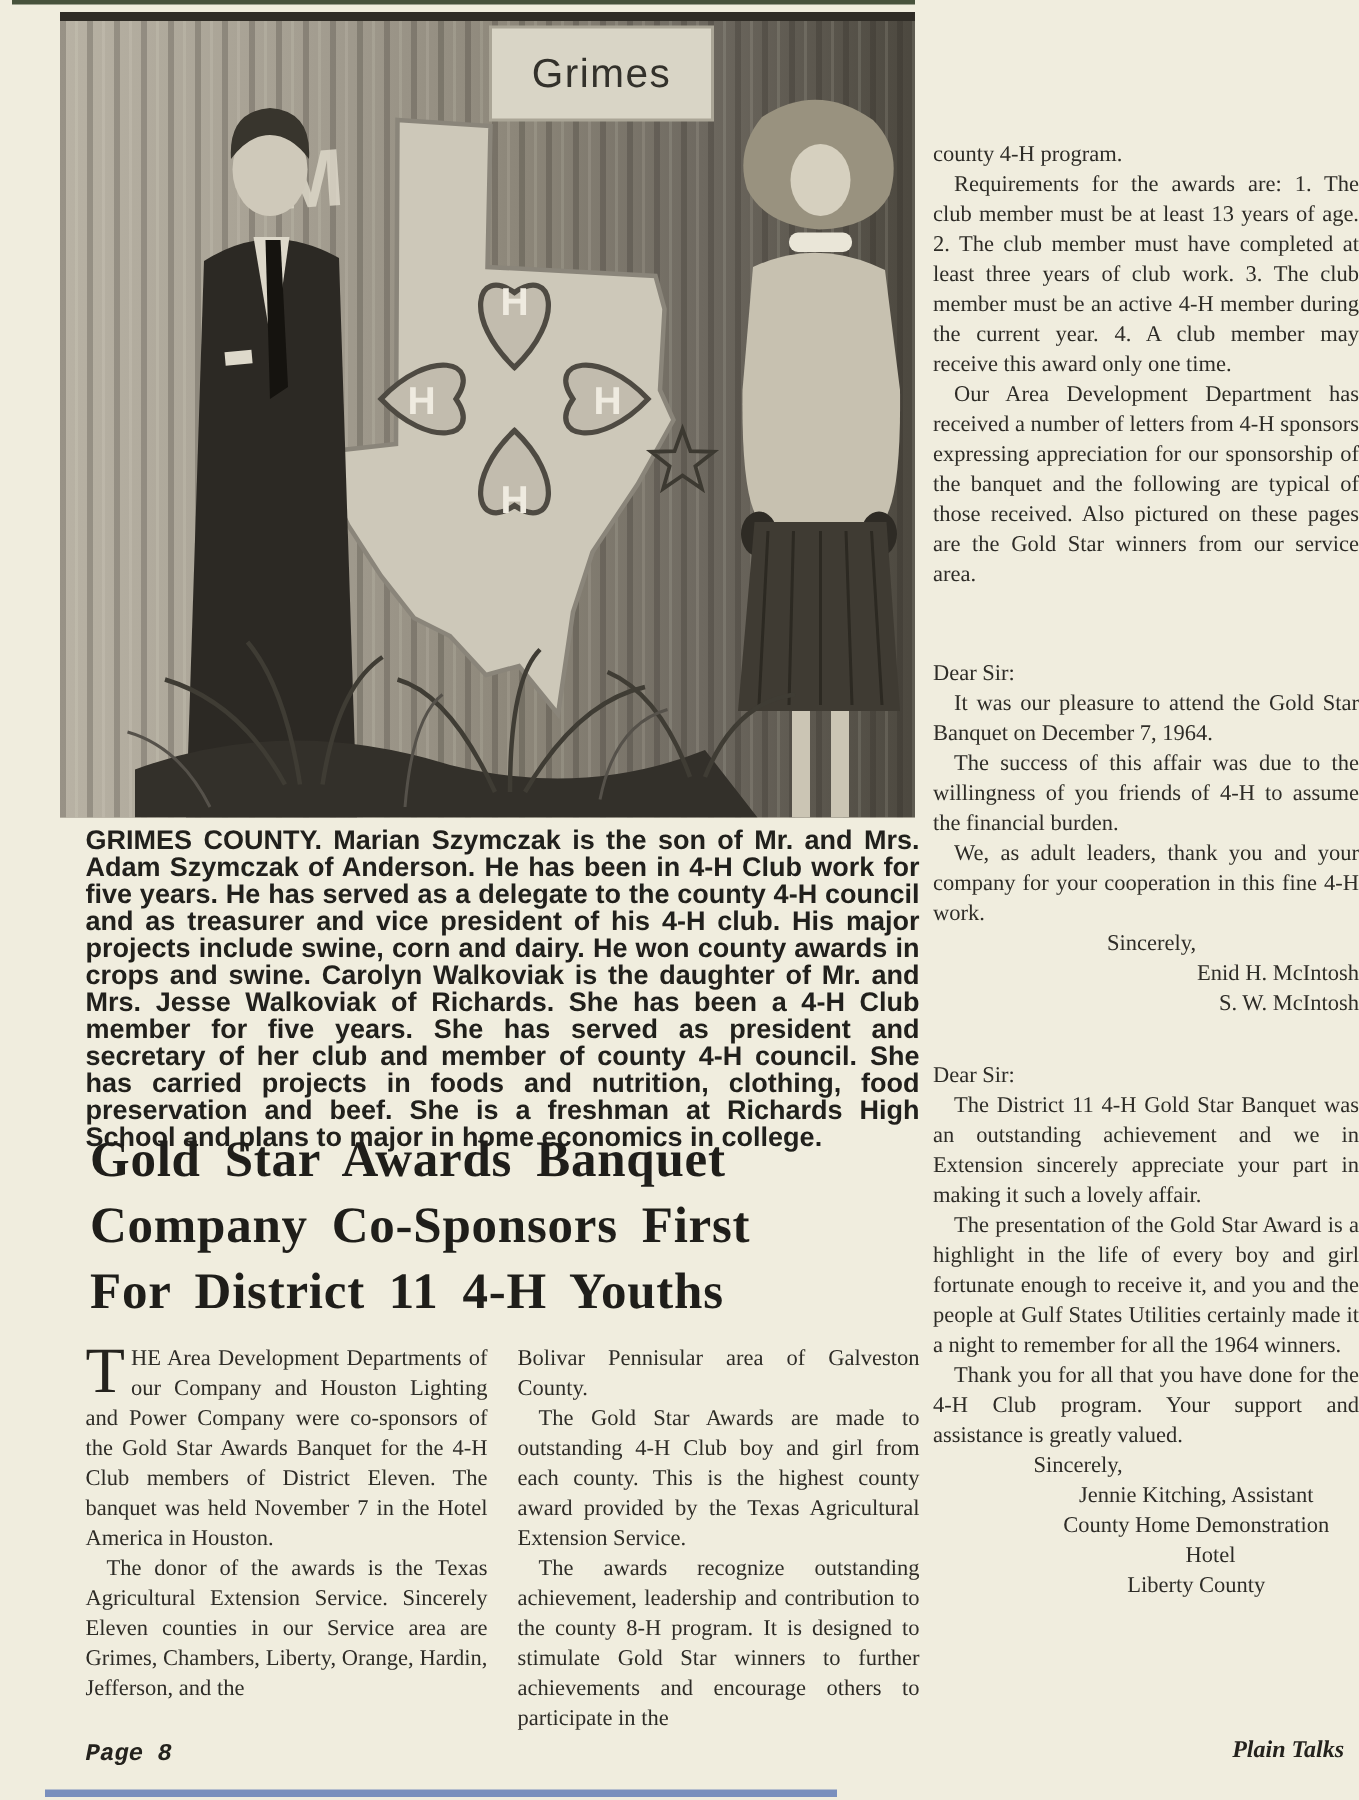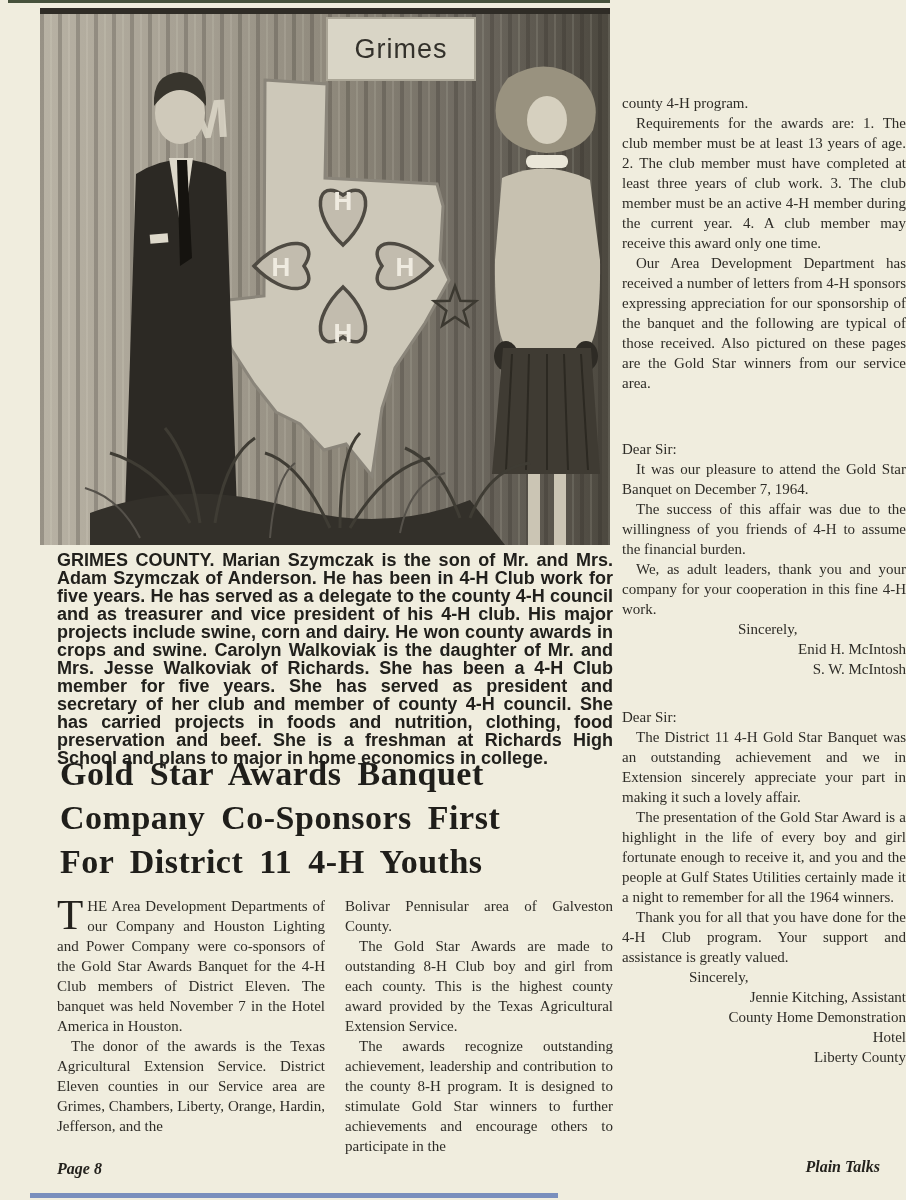--- a/index.html
+++ b/index.html
@@ -43,29 +43,29 @@
   }
   .sidebar {
     position:absolute; left:622px; top:58px; width:284px;
     font-size:15px; line-height:20px; text-align:justify;margin-top:35px;
   }
   .letter1 { margin-top:46px; }
   .letter2 { margin-top:28px; }
   .closing1 { margin-left:116px; text-align:left; }
   .sig1 { margin-left:111px; text-align:right; }
   .closing2 { margin-left:67px; text-align:left; }
-  .sig2 { margin-left:67px; text-align:right; }
+  .sig2 { margin-left:67px; text-align:center; }
   .sig2.deep { margin-left:86px; }
   .footer-left {
     position:absolute; left:57px; top:1160px;
-    font-family:Liberation Serif, serif; font-weight:700; font-style:italic;
+    font-family:Liberation Mono, monospace; font-weight:700; font-style:italic;
     font-size:16px; color:#24221d;
   }
   .footer-right {
-    position:absolute; right:26px; top:1158px;
+    position:absolute; right:10px; top:1158px;
     font-family:"Liberation Serif", serif; font-weight:700; font-style:italic;
     font-size:16px; color:#24221d;
   }
   .bottom-bar { position:absolute; left:30px; top:1193px; width:528px; height:5px; background:#7a8fbd; }
 </style>
 </head>
 <body>
 
 <div class="top-rule"></div>
 
@@ -166,25 +166,25 @@
 
 <h1 class="headline">
   <span style="display:block">Gold Star Awards Banquet</span>
   <span style="display:block">Company Co-Sponsors First</span>
   <span style="display:block">For District 11 4-H Youths</span>
 </h1>
 
 <div class="body-cols">
   <div class="col">
     <p class="bp"><span class="dropcap">T</span><span>HE Area Development Departments of our Company and Houston Lighting and Power Company were co-sponsors of the Gold Star Awards Banquet for the 4-H Club members of District Eleven. The banquet was held November 7 in the Hotel America in Houston.</span></p>
-    <p class="bp indent">The donor of the awards is the Texas Agricultural Extension Service. District Eleven counties in our Service area are Grimes, Chambers, Liberty, Orange, Hardin, Jefferson, and the</p>
+    <p class="bp indent">The donor of the awards is the Texas Agricultural Extension Service. Sincerely Eleven counties in our Service area are Grimes, Chambers, Liberty, Orange, Hardin, Jefferson, and the</p>
   </div>
   <div class="col">
     <p class="bp">Bolivar Pennisular area of Galveston County.</p>
-    <p class="bp indent">The Gold Star Awards are made to outstanding 8-H Club boy and girl from each county. This is the highest county award provided by the Texas Agricultural Extension Service.</p>
+    <p class="bp indent">The Gold Star Awards are made to outstanding 4-H Club boy and girl from each county. This is the highest county award provided by the Texas Agricultural Extension Service.</p>
     <p class="bp indent">The awards recognize outstanding achievement, leadership and contribution to the county 8-H program. It is designed to stimulate Gold Star winners to further achievements and encourage others to participate in the</p>
   </div>
 </div>
 
 <div class="sidebar">
   <p class="bp">county 4-H program.</p>
   <p class="bp indent">Requirements for the awards are: 1. The club member must be at least 13 years of age. 2. The club member must have completed at least three years of club work. 3. The club member must be an active 4-H member during the current year. 4. A club member may receive this award only one time.</p>
   <p class="bp indent">Our Area Development Department has received a number of letters from 4-H sponsors expressing appreciation for our sponsorship of the banquet and the following are typical of those received. Also pictured on these pages are the Gold Star winners from our service area.</p>
 
   <div class="letter1">

